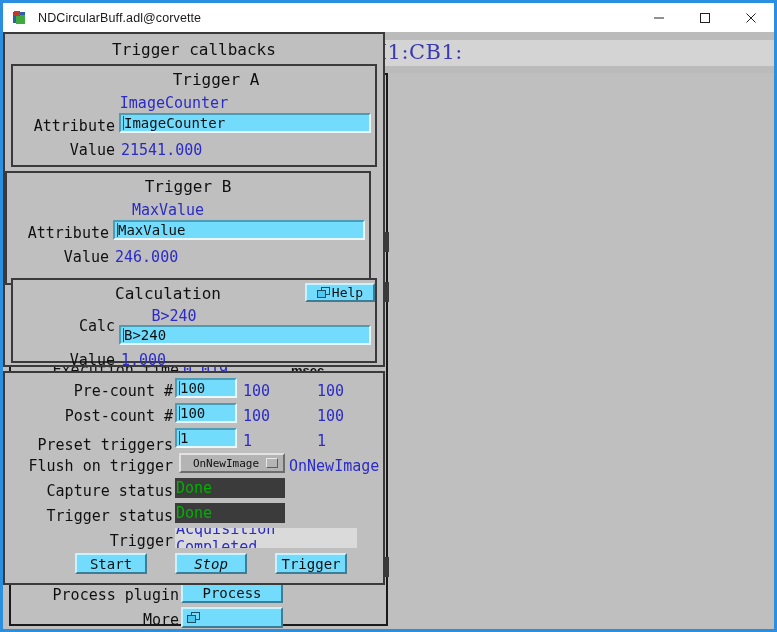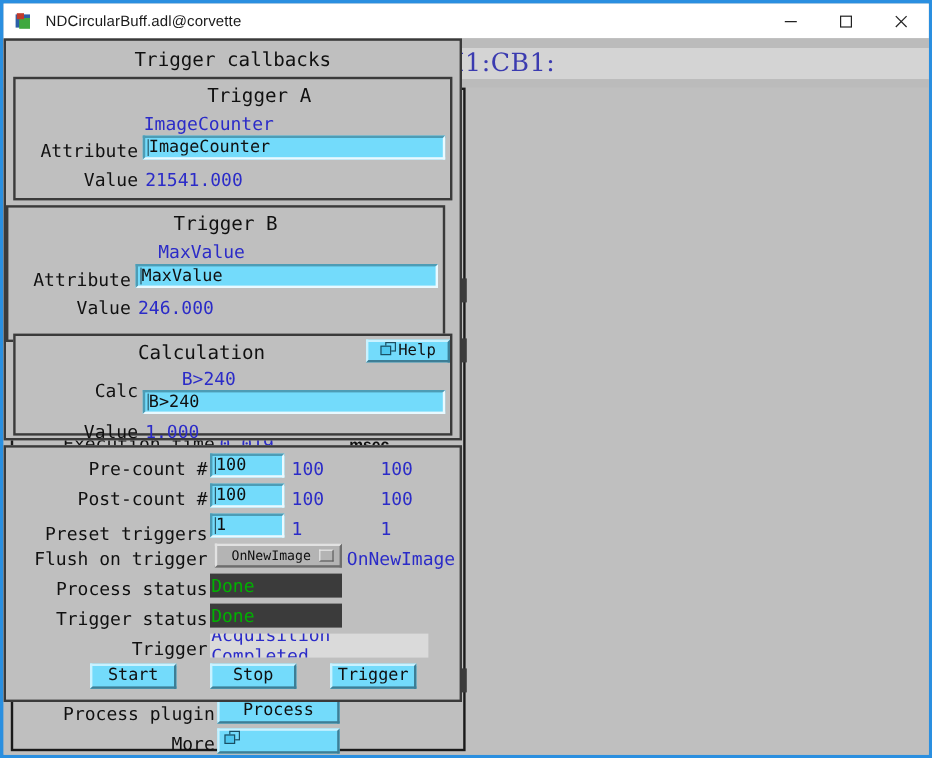--- a/index.html
+++ b/index.html
@@ -148,21 +148,21 @@
   .btn{
     position:absolute;
     background:#73dbfb;
     box-sizing:border-box;
     border-top:2px solid #c9f2ff;
     border-left:2px solid #c9f2ff;
     border-right:2px solid #3d7e96;
     border-bottom:2px solid #3d7e96;
     font-family:"DejaVu Sans Mono","Liberation Mono",monospace;
     font-size:14px;color:#101010;
-    display:flex;justify-content:center;
+    display:flex;align-items:center;justify-content:center;
     cursor:default;
     white-space:nowrap;
   }
 
   
   .menu{
     position:absolute;
     background:#b4b4b4;
     box-sizing:border-box;
     border-top:2px solid #e2e2e2;
@@ -410,33 +410,33 @@
         <div class="ro" style="left:238px;top:58px;">1</div>
         <div class="ro" style="left:312px;top:58px;">1</div>
 
         <div class="lbl" style="left:0;top:83px;width:168px;">Flush on trigger</div>
         <div class="menu" style="left:174px;top:80px;width:106px;height:20px;font-size:11px;">
           <span style="margin-right:12px;">OnNewImage</span>
           <span class="arrowbox"></span>
         </div>
         <div class="ro" style="left:284px;top:83px;">OnNewImage</div>
 
-        <div class="lbl" style="left:0;top:108px;width:168px;">Process status</div>
+        <div class="lbl" style="left:0;top:108px;width:168px;">Capture status</div>
         <div class="darkbox" style="left:170px;top:105px;width:110px;height:20px;color:#00b000;">Done</div>
 
         <div class="lbl" style="left:0;top:133px;width:168px;">Trigger status</div>
         <div class="darkbox" style="left:170px;top:130px;width:110px;height:20px;color:#00b000;">Done</div>
 
         <div class="lbl" style="left:0;top:158px;width:168px;">Trigger</div>
         <div class="lightbox" style="left:170px;top:155px;width:182px;height:20px;">Acquisition Completed</div>
 
         <div class="btn" style="left:70px;top:180px;width:72px;height:21px;">
           <span>Start</span>
         </div>
-        <div class="btn" style="left:170px;top:180px;width:72px;height:21px;">
+        <div class="btn" style="left:170px;top:180px;width:72px;height:21px;font-style:italic;">
           <span>Stop</span>
         </div>
         <div class="btn" style="left:270px;top:180px;width:72px;height:21px;">
           <span>Trigger</span>
         </div>
       </div>
     </div>
   </div>
 </div>
 

